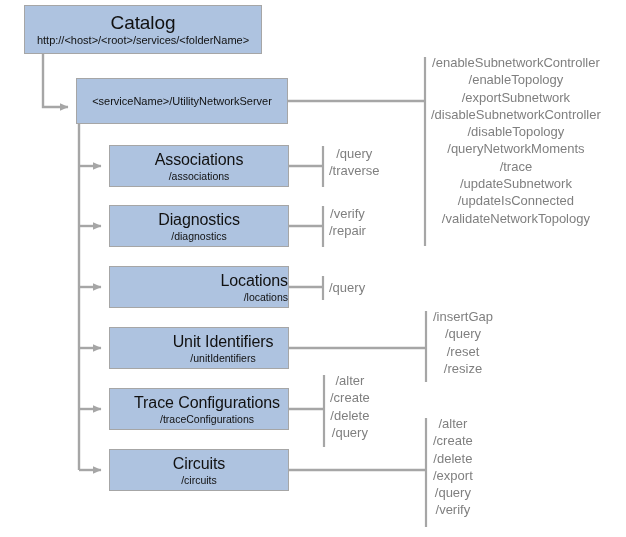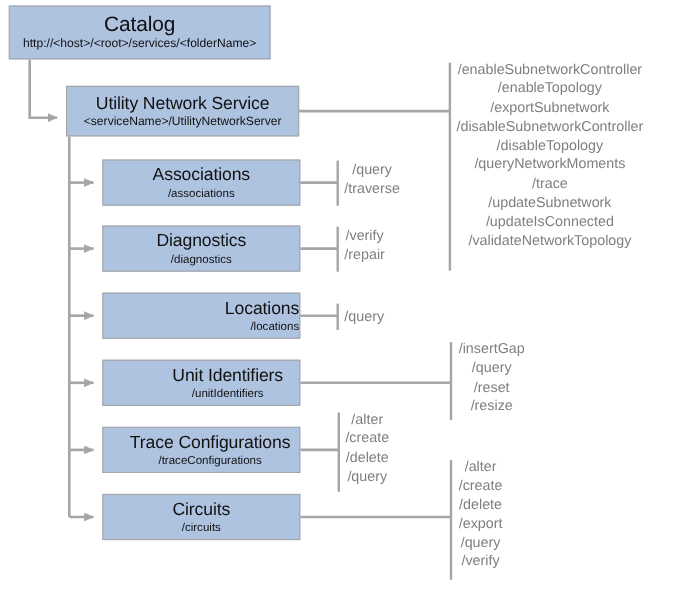--- a/index.html
+++ b/index.html
@@ -4,21 +4,21 @@
 <style>
   html,body{margin:0;padding:0;}
   body{
     width:626px;height:537px;
     background:#ffffff;
     font-family:"Liberation Sans", sans-serif;
     position:relative;
     overflow:hidden;
     color:#1a1a1a;
   }
-  #diagram{position:absolute;left:0;top:0;width:524px;height:537px;}
+  #diagram{position:absolute;left:16px;top:0;width:524px;height:537px;}
 
   .node{
     position:absolute;
     background:#aec3e0;
     border:1px solid #a6a6a6;
     box-sizing:border-box;
     display:flex;
     flex-direction:column;
     align-items:center;
     justify-content:center;
@@ -127,21 +127,20 @@
       <path d="M410,418 L410,527"></path>
     </g>
   </svg>
 
   <div class="node" id="node-catalog">
     <div class="title">Catalog</div>
     <div class="sub">http://&lt;host&gt;/&lt;root&gt;/services/&lt;folderName&gt;</div>
   </div>
 
   <div class="node" id="node-service">
-    <div class="title">Utility Network Service</div>
     <div class="sub">&lt;serviceName&gt;/UtilityNetworkServer</div>
   </div>
 
   <div class="node child" id="node-associations">
     <div class="title">Associations</div>
     <div class="sub">/associations</div>
   </div>
 
   <div class="node child" id="node-diagnostics">
     <div class="title">Diagnostics</div>

